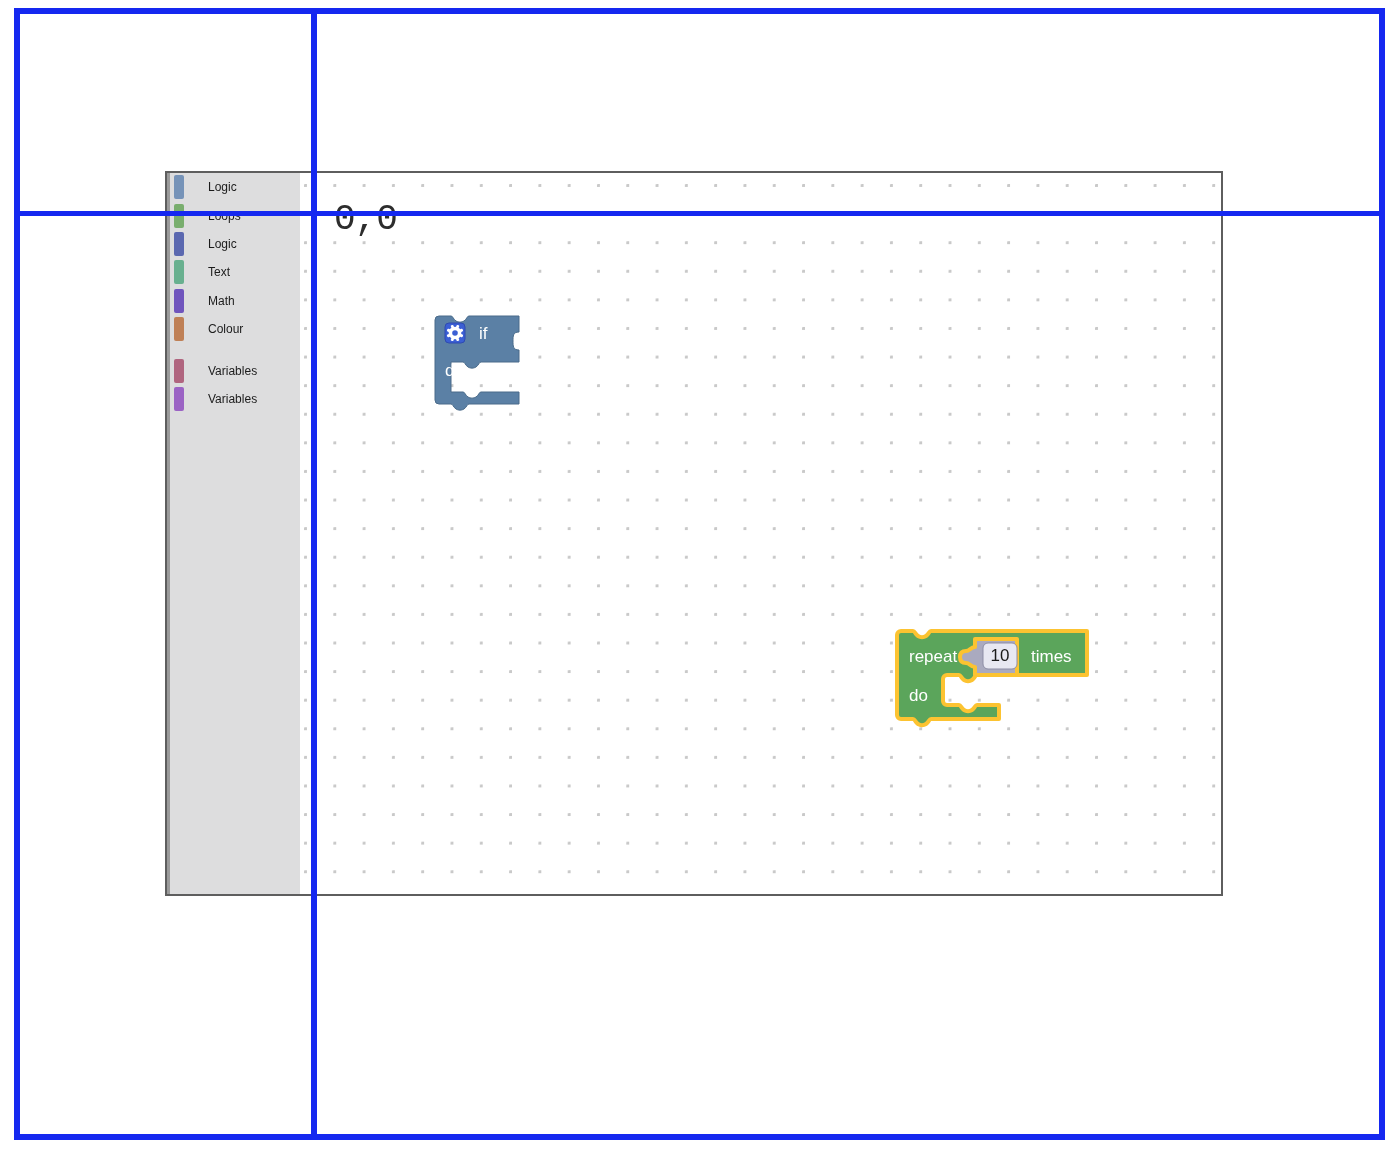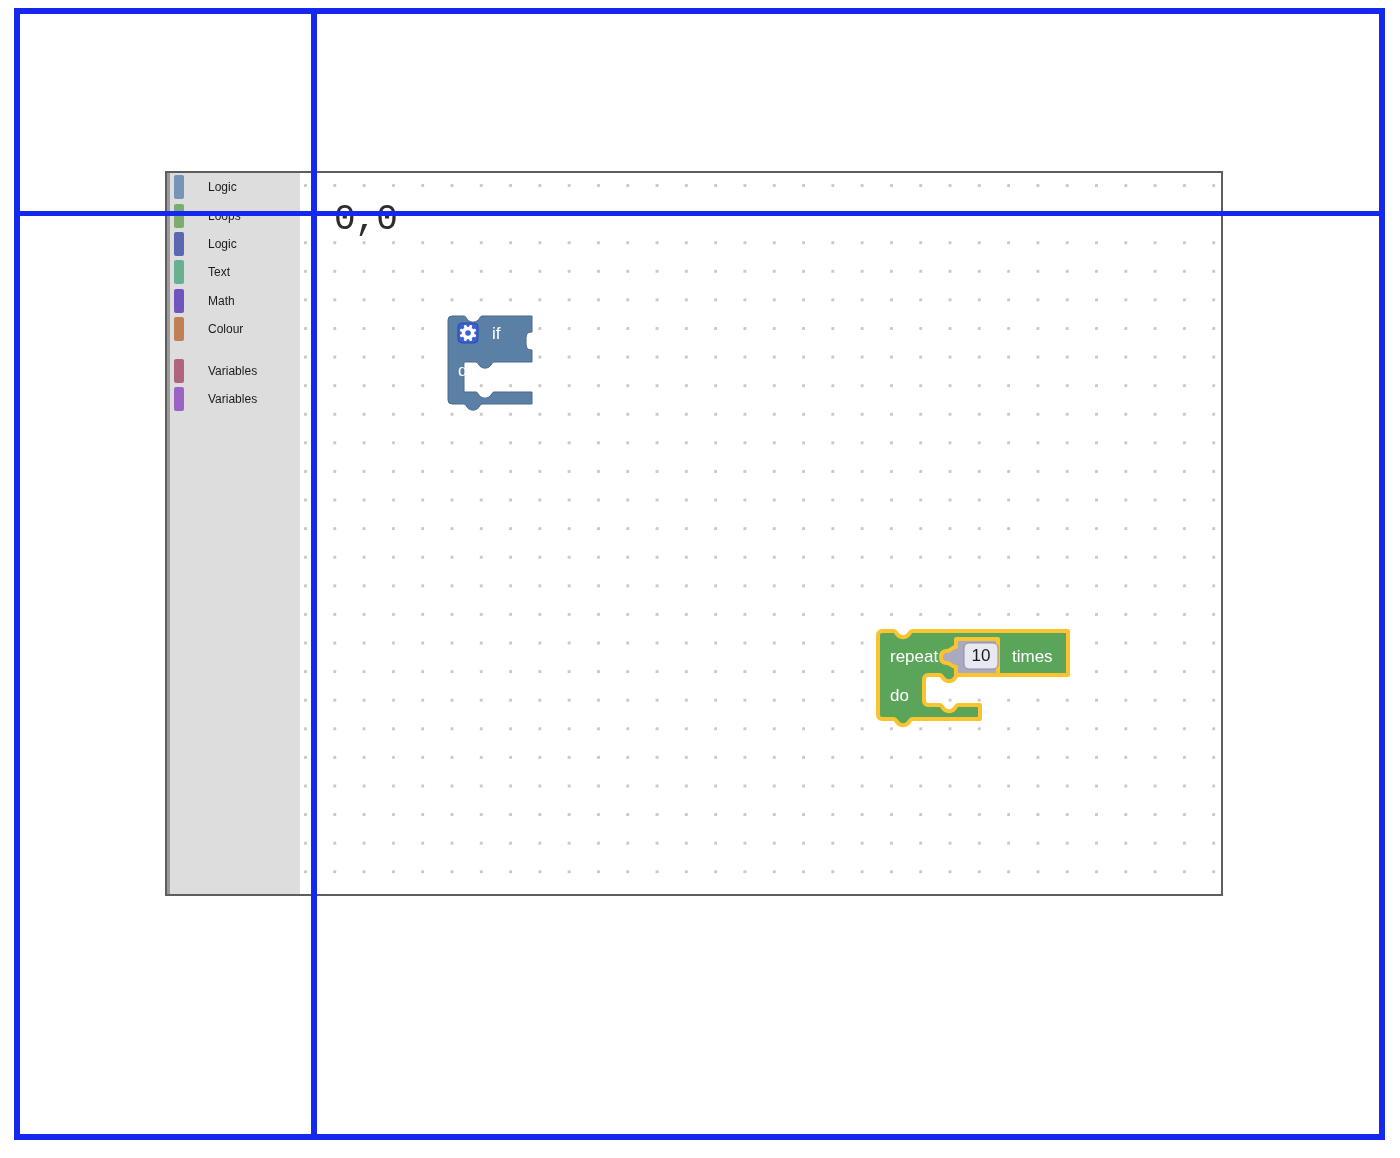--- a/index.html
+++ b/index.html
@@ -130,22 +130,22 @@
     font-size: 17px;
     fill: #ffffff;
   }
   .field-text {
     font-family: "Liberation Sans", sans-serif;
     font-size: 17px;
     fill: #1a1a1a;
   }
 
   
-  #block-if    { left: 148px; top: 143px; text-align: center; }
-  #block-repeat{ left: 576px; top: 456px; }
+  #block-if    { left: 135px; top: 143px; text-align: center; }
+  #block-repeat{ left: 595px; top: 456px; }
 </style>
 </head>
 <body>
 
 <div id="blockly-editor">
 
   <div id="toolbox">
 
     <div class="tb-row">
       <span class="tb-swatch" style="background:#7693b8"></span>

